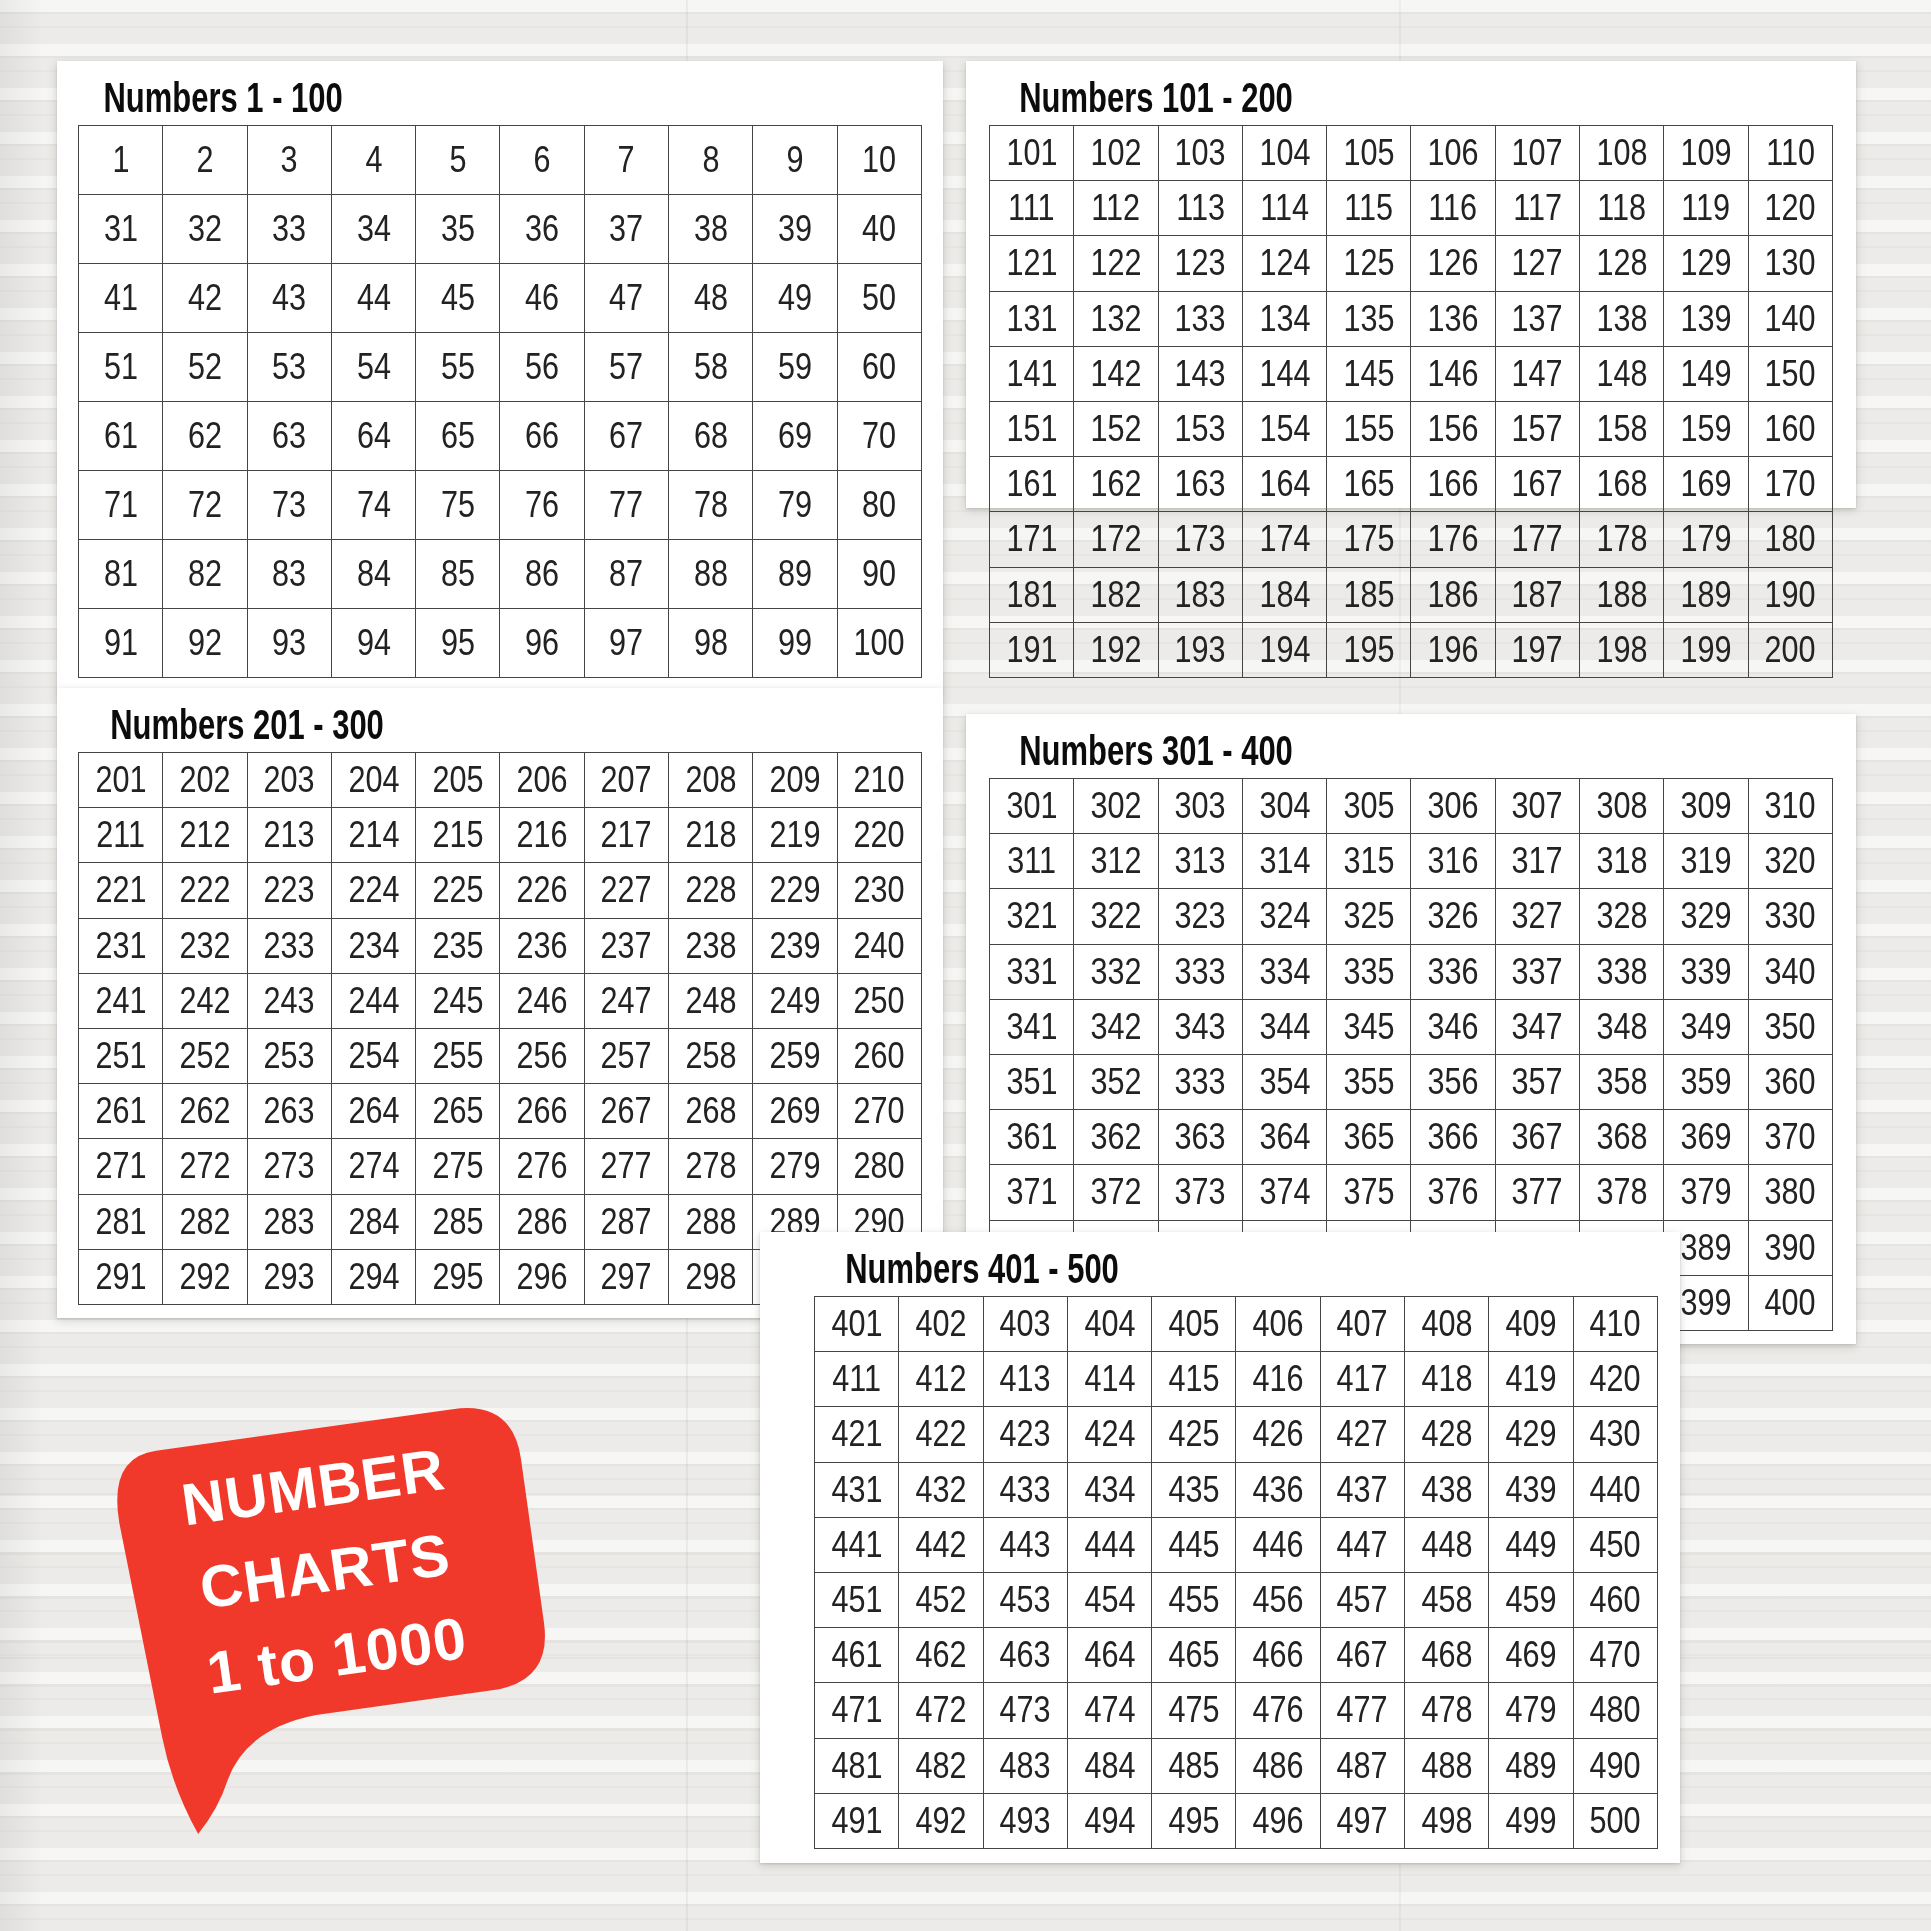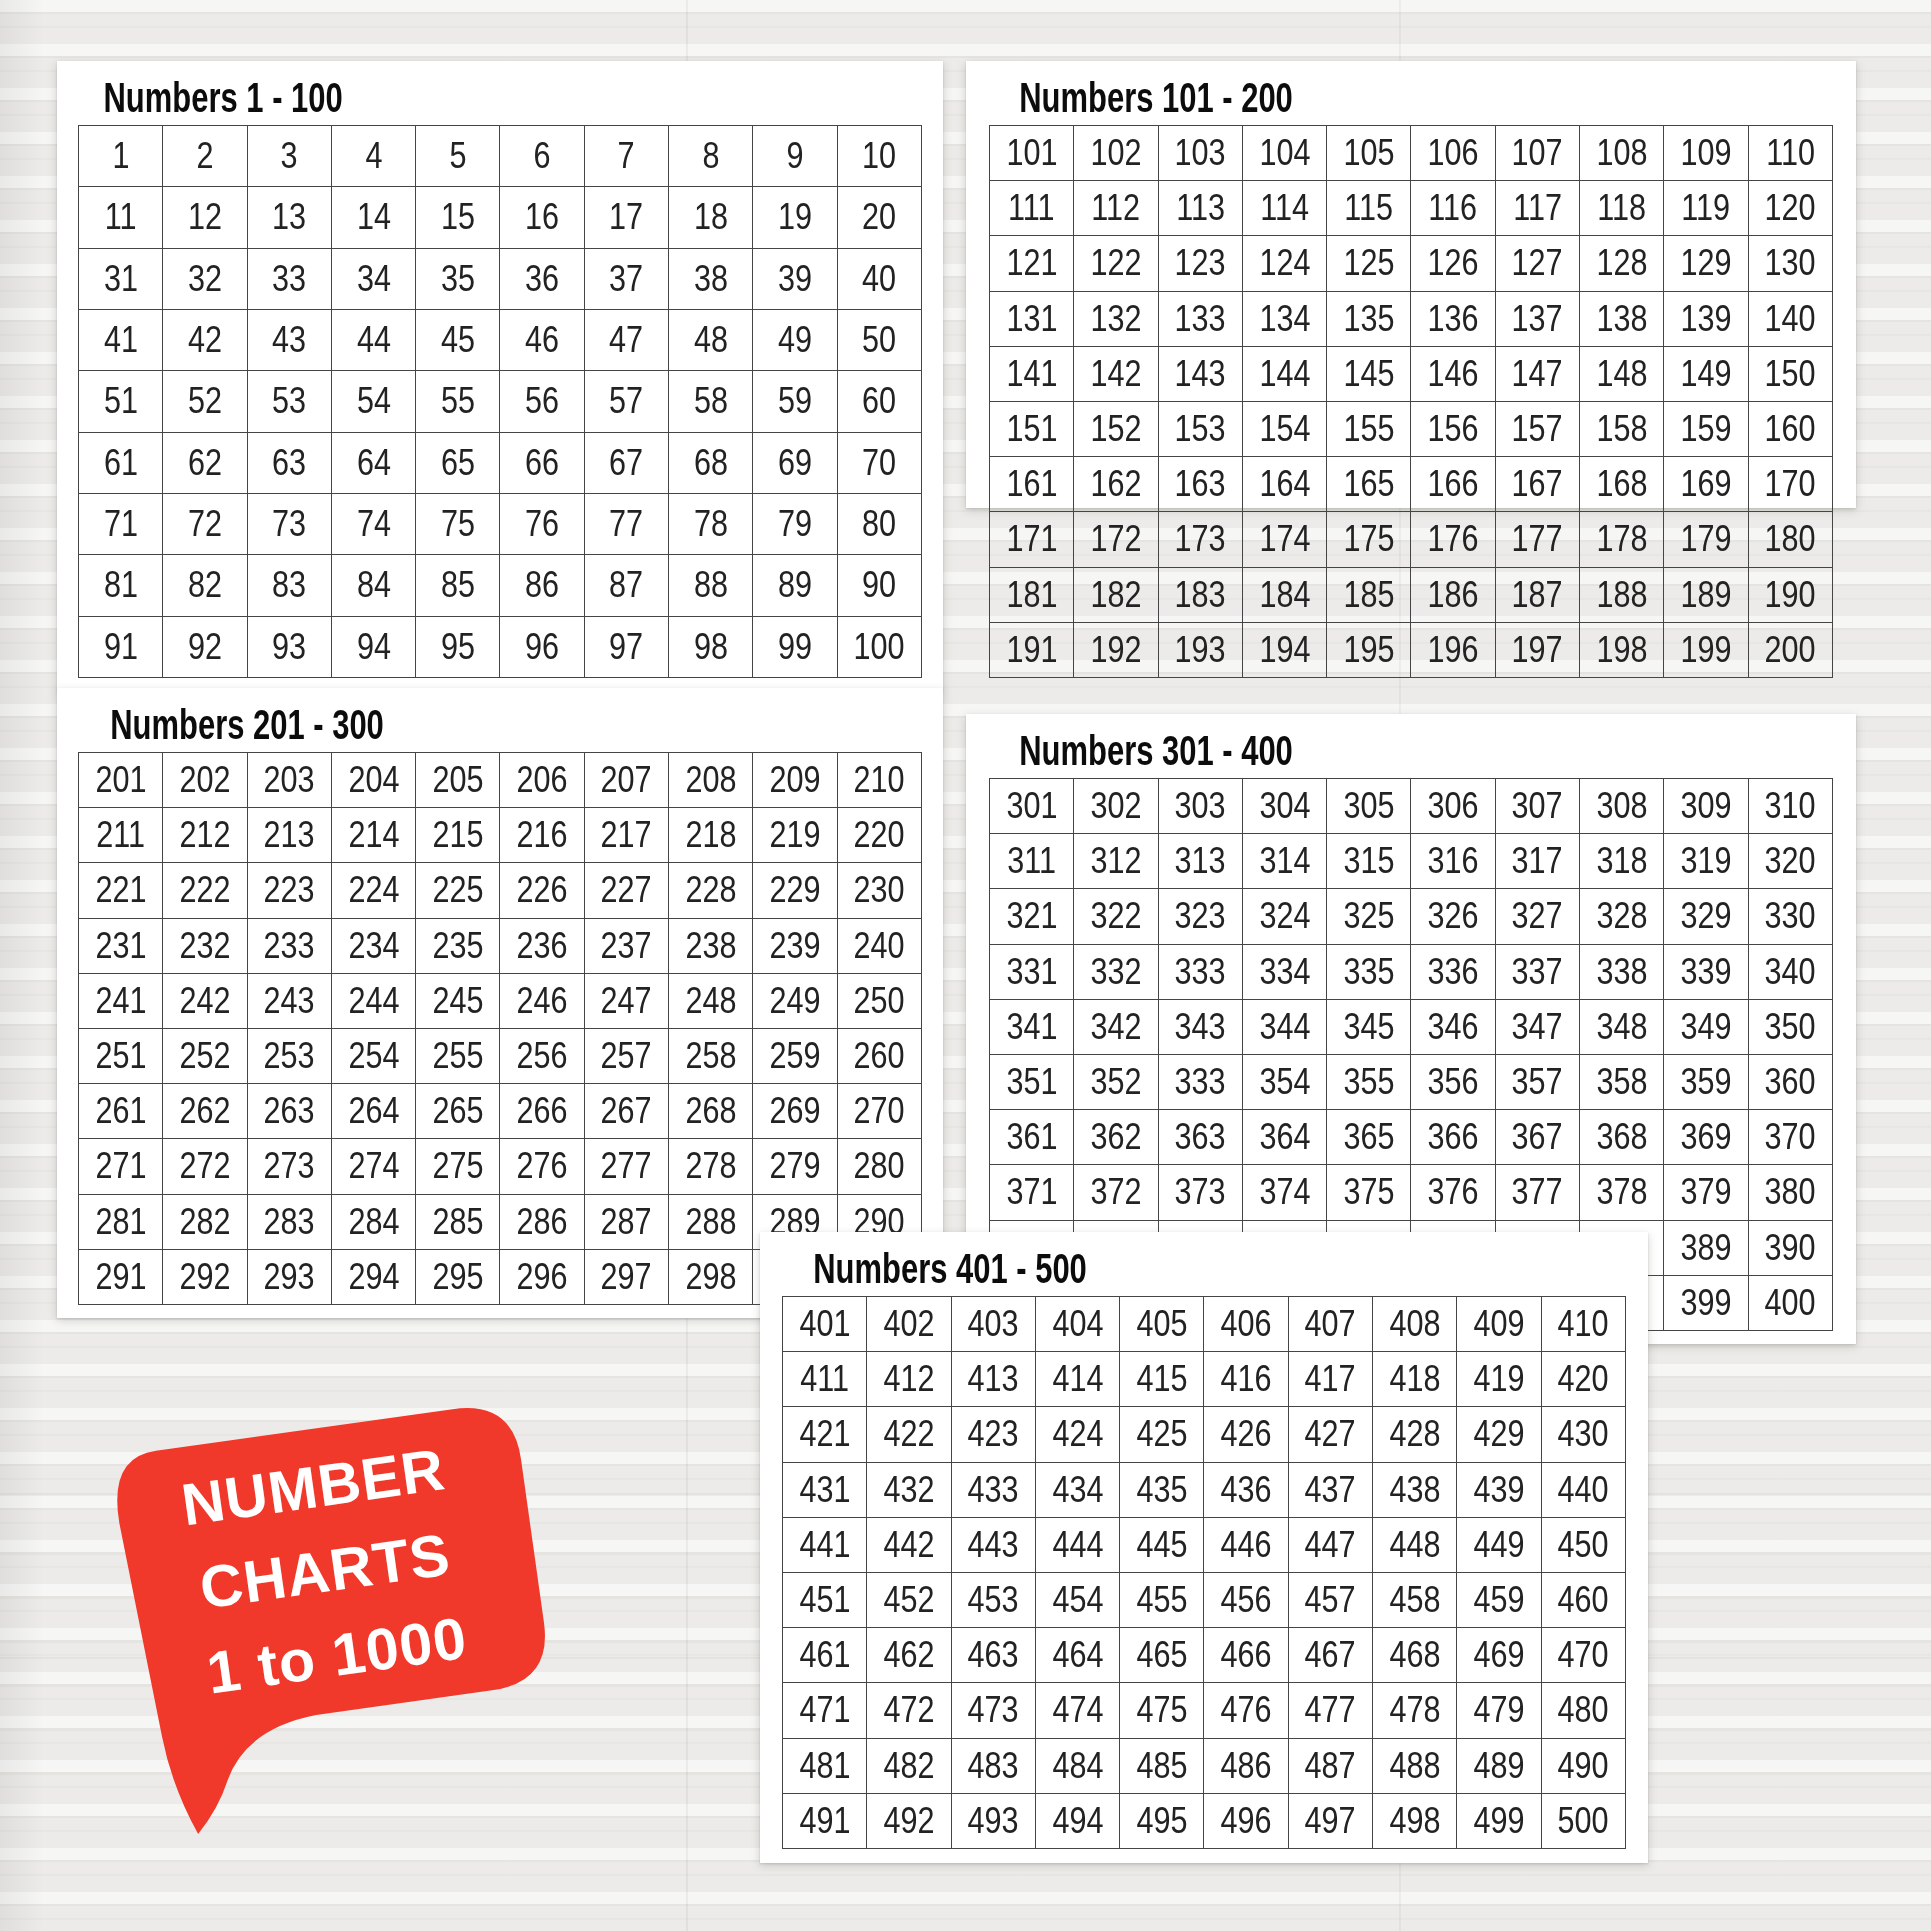--- a/index.html
+++ b/index.html
@@ -21,21 +21,21 @@
       #ecebe9;
   }
   .card{
     position:absolute;background:#ffffff;
     box-shadow:0 2.9px 8.7px rgba(100,98,95,.28), 0 1px 1.9px rgba(100,98,95,.22);
   }
   #card1{left:57px;  top:61px;   width:886px; height:630px;}
   #card2{left:966px;top:61px;   width:890px; height:447px;}
   #card3{left:57px;  top:688px;  width:886px; height:630px;}
   #card4{left:966px;top:714px;  width:890px; height:630px;}
-  #card5{left:760px; top:1232px; width:888px; height:631px; z-index:5;}
+  #card5{left:760px; top:1232px; width:888px; height:631px; z-index:5;padding-left:32px;}
   .card-title{
     height:64px;display:flex;align-items:center;justify-content:flex-start;
     padding-top:9.7px;box-sizing:border-box;
   }
   .card-title span{
     display:inline-block;font-weight:bold;font-size:43px;color:#0c0c0c;
     transform:scaleX(.72);white-space:nowrap;
   }
   table.grid{
     border-collapse:collapse;table-layout:fixed;
@@ -75,32 +75,20 @@
             <td><span class="num">1</span></td>
             <td><span class="num">2</span></td>
             <td><span class="num">3</span></td>
             <td><span class="num">4</span></td>
             <td><span class="num">5</span></td>
             <td><span class="num">6</span></td>
             <td><span class="num">7</span></td>
             <td><span class="num">8</span></td>
             <td><span class="num">9</span></td>
             <td><span class="num">10</span></td>
-          </tr>
-          <tr>
-            <td><span class="num">11</span></td>
-            <td><span class="num">12</span></td>
-            <td><span class="num">13</span></td>
-            <td><span class="num">14</span></td>
-            <td><span class="num">15</span></td>
-            <td><span class="num">16</span></td>
-            <td><span class="num">17</span></td>
-            <td><span class="num">18</span></td>
-            <td><span class="num">19</span></td>
-            <td><span class="num">20</span></td>
           </tr>
           <tr>
             <td><span class="num">31</span></td>
             <td><span class="num">32</span></td>
             <td><span class="num">33</span></td>
             <td><span class="num">34</span></td>
             <td><span class="num">35</span></td>
             <td><span class="num">36</span></td>
             <td><span class="num">37</span></td>
             <td><span class="num">38</span></td>

